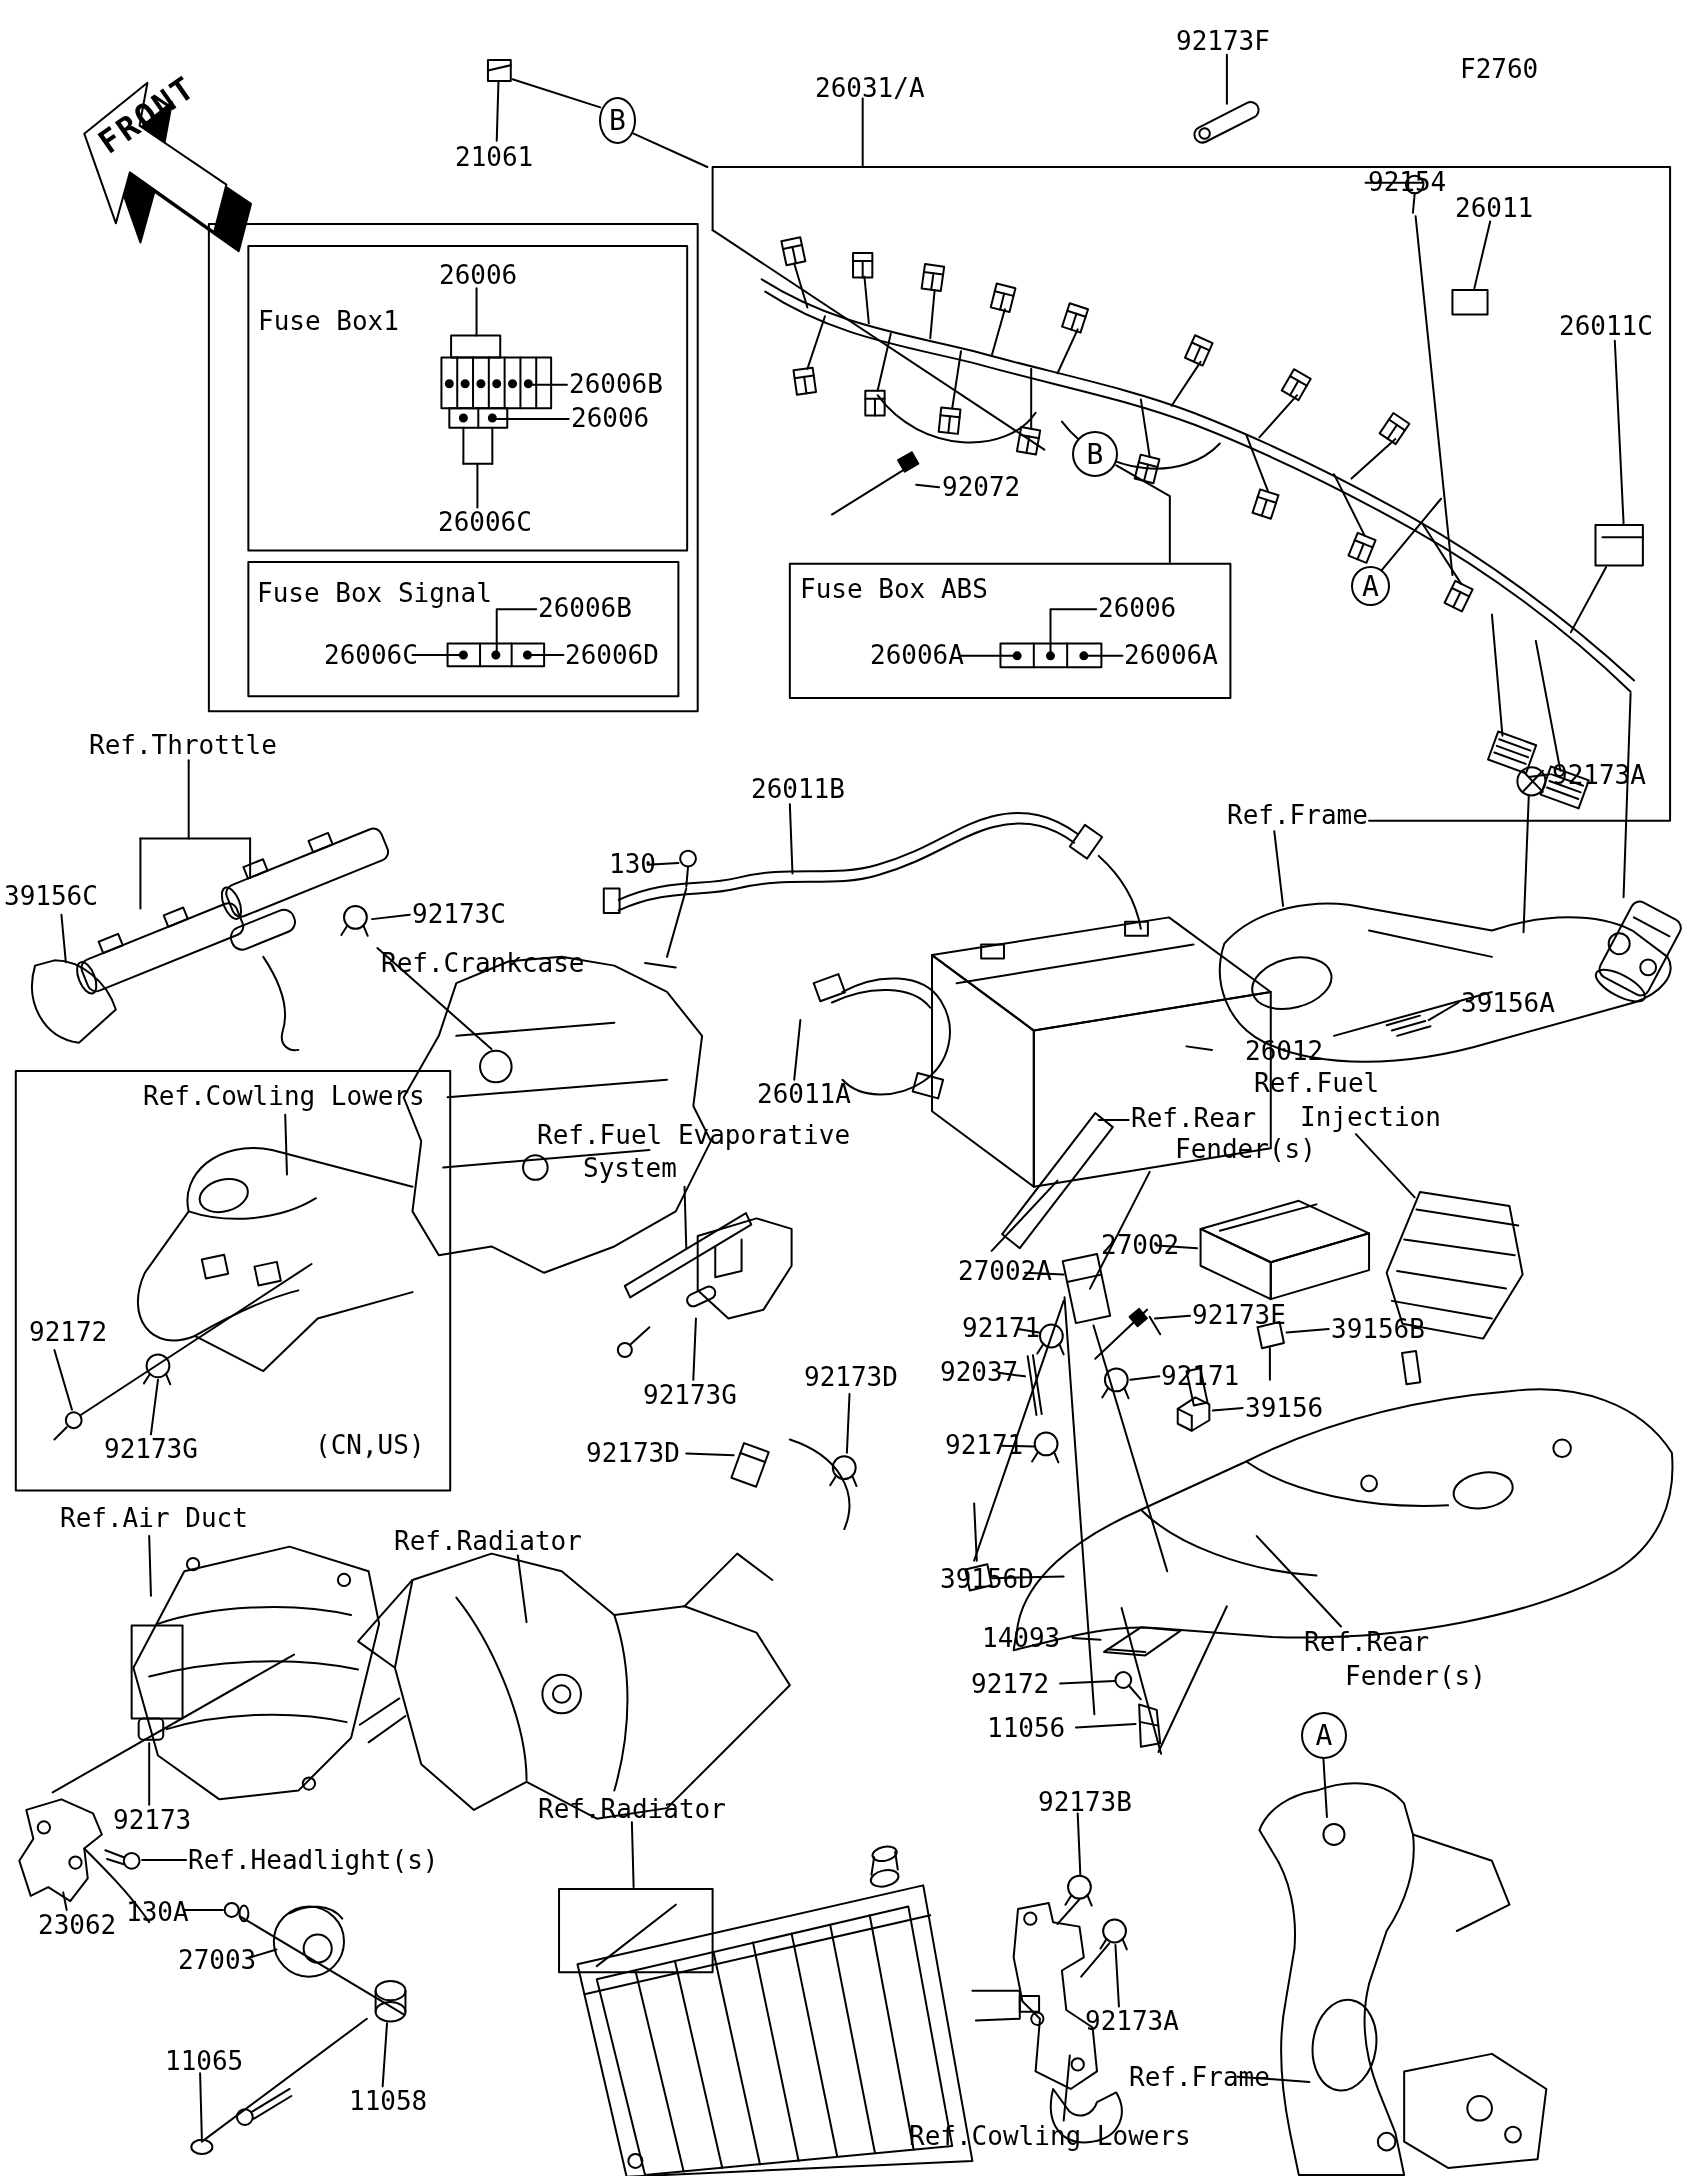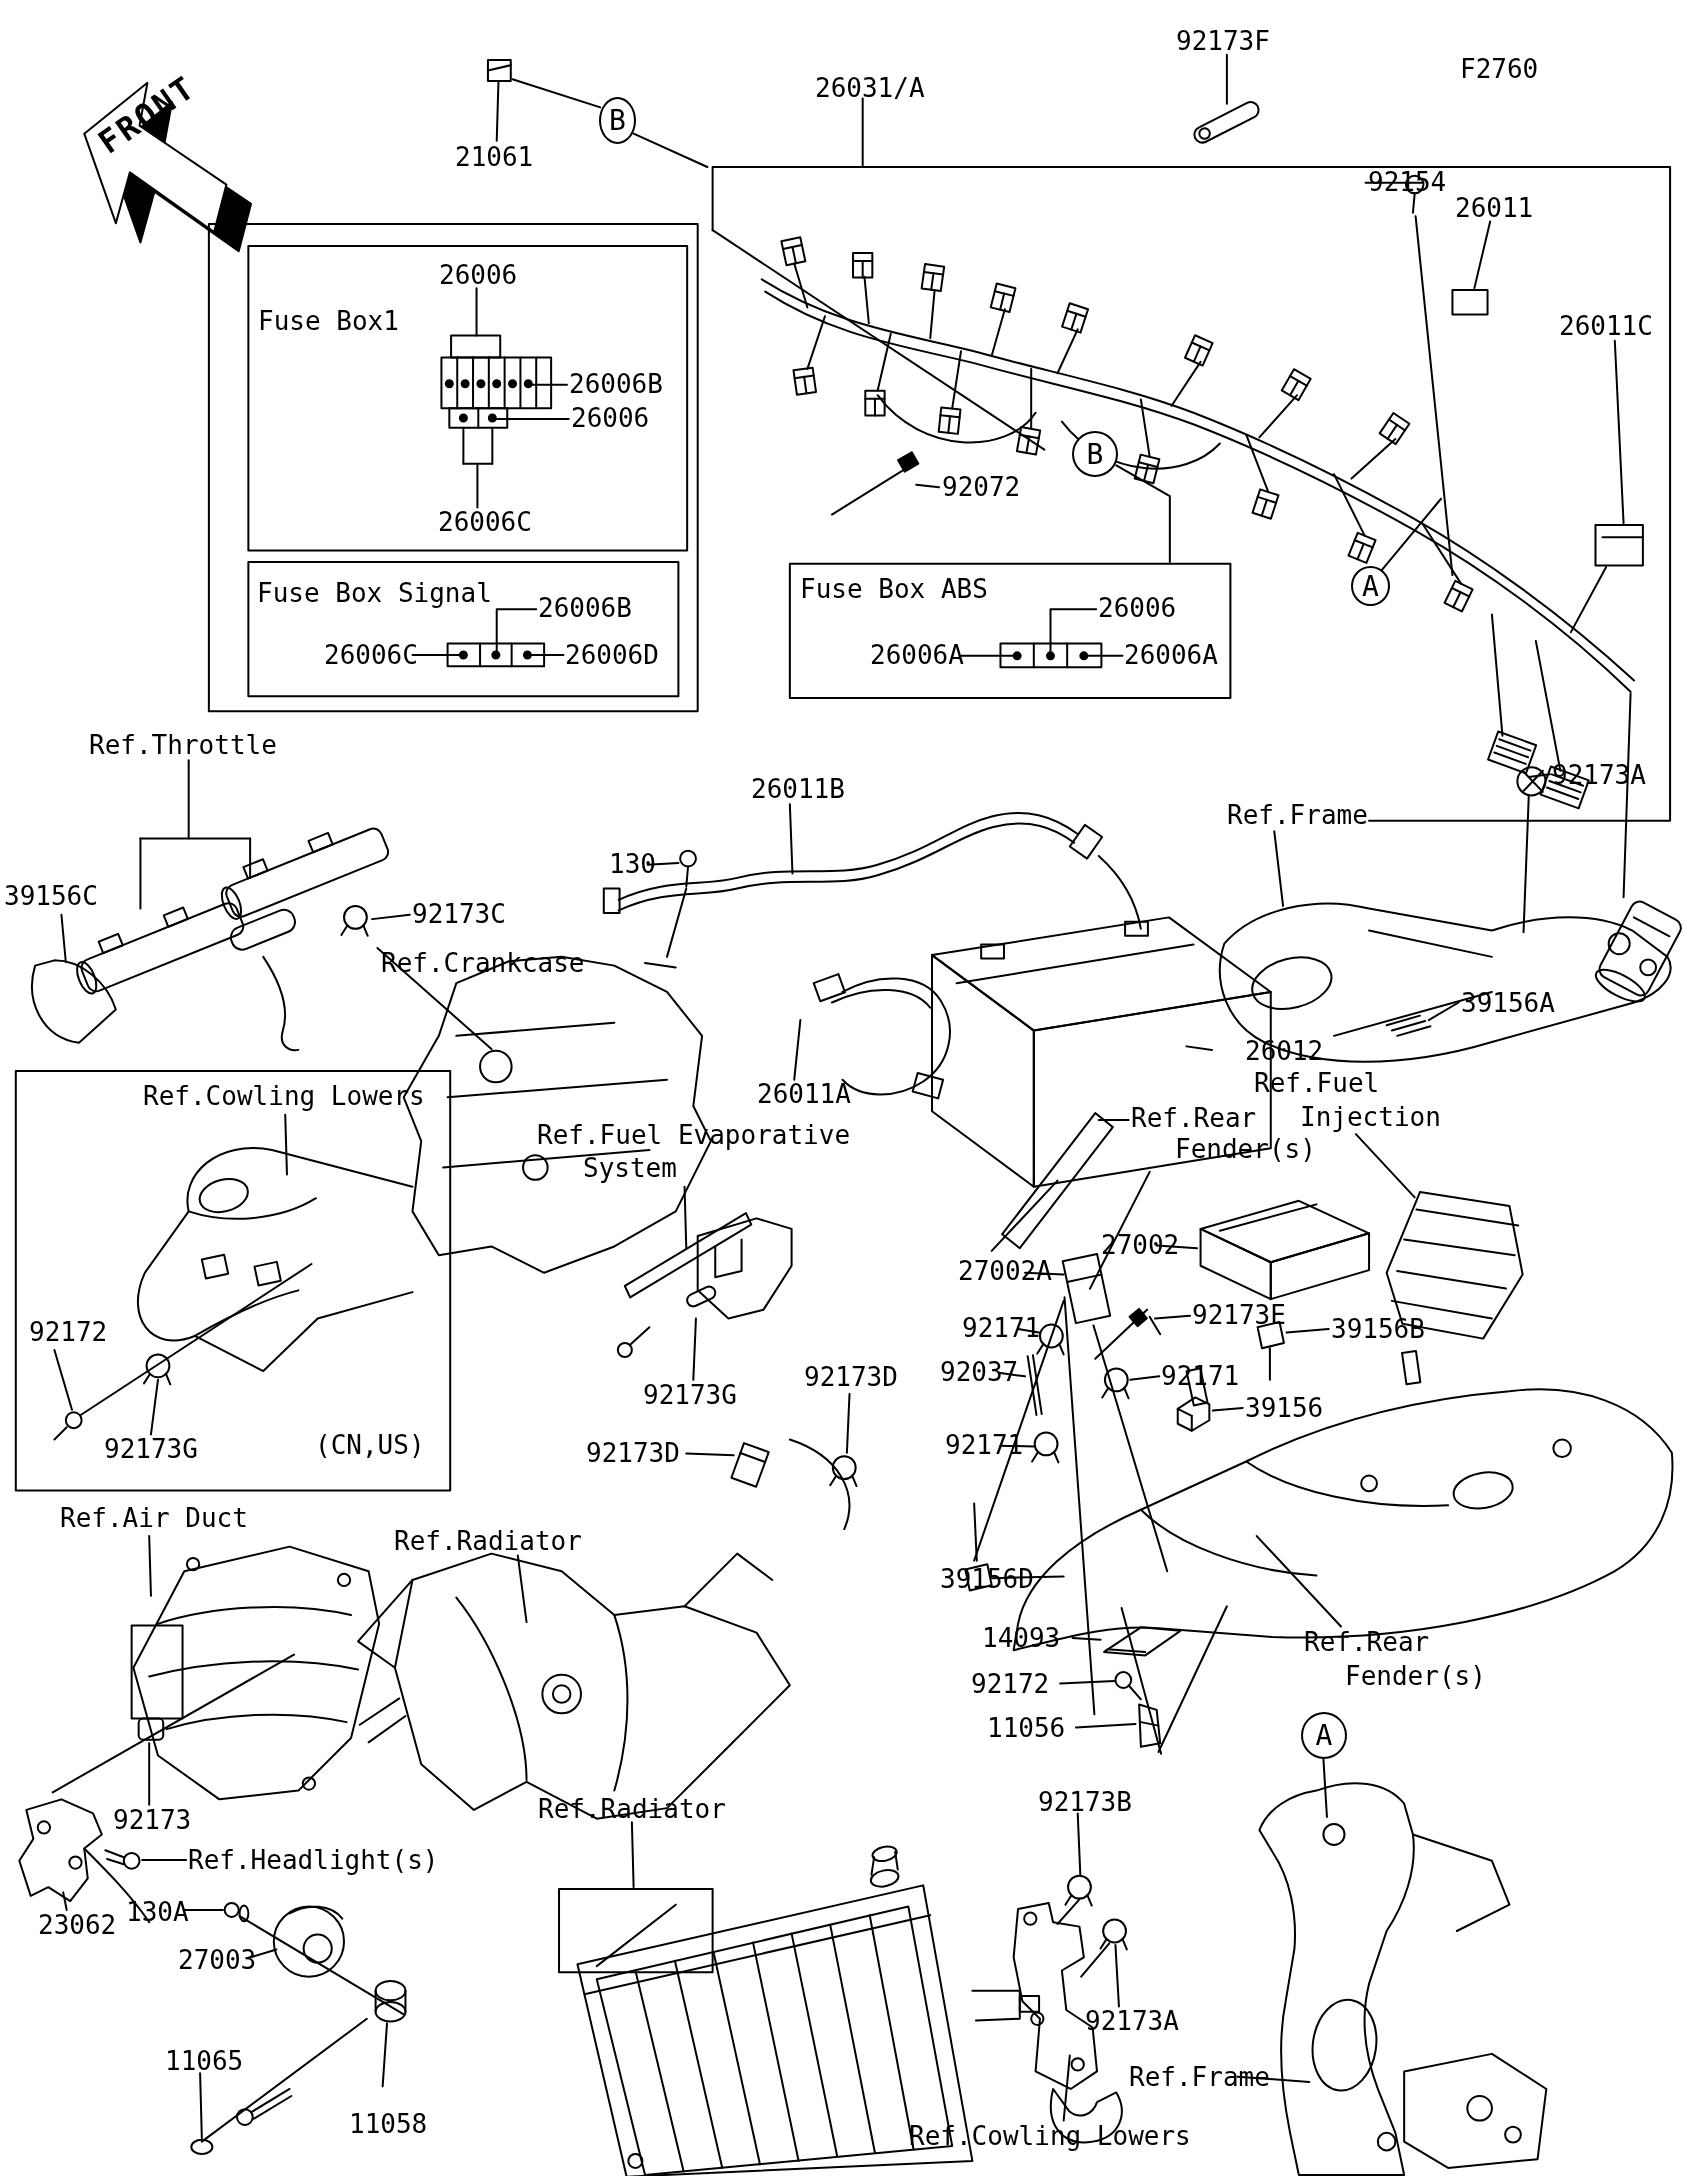--- a/index.html
+++ b/index.html
@@ -599,21 +599,21 @@
       <div class="lbl" style="left: 804px; top: 1364px;">92173D</div>
       <div class="lbl" style="left: 60px; top: 1505px;">Ref.Air Duct</div>
       <div class="lbl" style="left: 394px; top: 1528px;">Ref.Radiator</div>
       <div class="lbl" style="left: 113px; top: 1807px;">92173</div>
       <div class="lbl" style="left: 188px; top: 1847px;">Ref.Headlight(s)</div>
       <div class="lbl" style="left: 38px; top: 1912px;">23062</div>
       <div class="lbl" style="left: 126px; top: 1899px;">130A</div>
       <div class="lbl" style="left: 178px; top: 1947px;">27003</div>
       <div class="lbl" style="left: 538px; top: 1796px;">Ref.Radiator</div>
       <div class="lbl" style="left: 165px; top: 2048px;">11065</div>
-      <div class="lbl" style="left: 349px; top: 2088px; margin-top: 23px;">11058</div>
+      <div class="lbl" style="left: 349px; top: 2088px;">11058</div>
       <div class="lbl" style="left: 1038px; top: 1789px;">92173B</div>
       <div class="lbl" style="left: 1085px; top: 2008px;">92173A</div>
       <div class="lbl" style="left: 1129px; top: 2064px;">Ref.Frame</div>
       <div class="lbl" style="left: 909px; top: 2123px;">Ref.Cowling Lowers</div>
       <div class="callout" style="left: 599px; top: 97px; width: 37px; height: 47px;">B</div>
       <div class="callout" style="left: 1072px; top: 431px; width: 46px; height: 46px;">B</div>
       <div class="callout" style="left: 1351px; top: 566px; width: 39px; height: 40px;">A</div>
       <div class="callout" style="left: 1301px; top: 1712px; width: 46px; height: 47px;">A</div>
     </div>
 </div>

